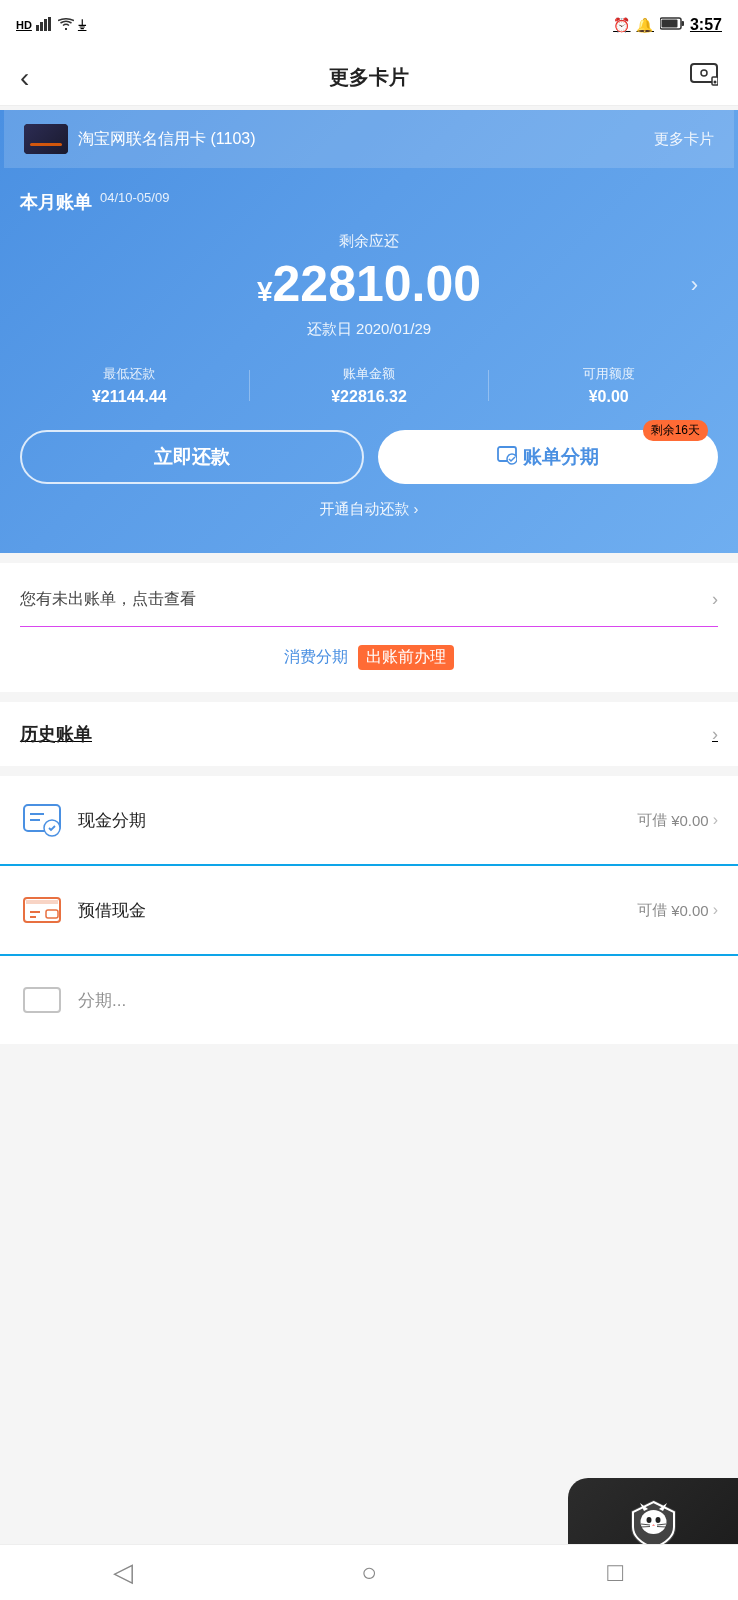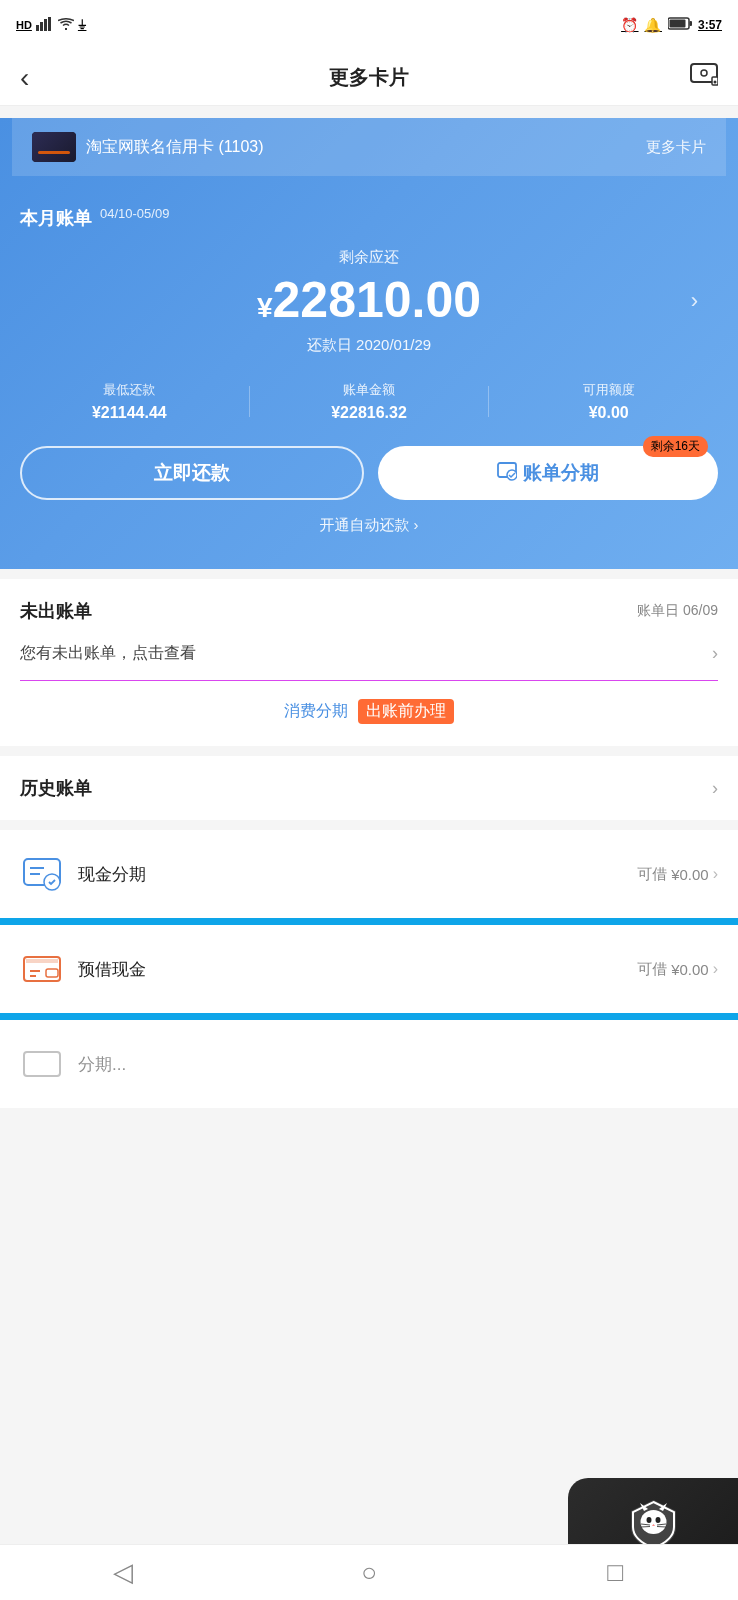--- a/index.html
+++ b/index.html
@@ -71,21 +71,21 @@
     
     .card-section {
       background: linear-gradient(135deg, #4a90e2 0%, #5b9de8 40%, #6faef0 100%);
       padding: 0 0 30px 0;
       position: relative;
     }
 
     
     .card-selector {
       background: rgba(255,255,255,0.15);
-      margin: 12px;
+      margin: 4px;
       padding: 14px 20px;
       display: flex;
       align-items: center;
       justify-content: space-between;
     }
     .card-info {
       display: flex;
       align-items: center;
       gap: 10px;
     }
@@ -324,41 +324,42 @@
 
     
     .history-section {
       background: #fff;
       margin: 10px 0 0;
       padding: 20px 20px;
       display: flex;
       align-items: center;
       justify-content: space-between;
       cursor: pointer;
+      text-decoration: underline;
     }
     .history-title {
       font-size: 18px;
       font-weight: 700;
       color: #222;
     }
     .history-arrow {
       font-size: 18px;
       color: #aaa;
     }
 
     
     .feature-section {
       background: #fff;
       margin: 10px 0 0;
     }
     .feature-item {
       display: flex;
       align-items: center;
       padding: 22px 20px;
-      border-bottom: 7px solid #0ea5e9;
+      border-bottom: 2px solid #0ea5e9;
       cursor: pointer;
     }
     .feature-item:last-child {
       border-bottom: none;
     }
     .feature-icon {
       width: 44px;
       height: 44px;
       margin-right: 14px;
       display: flex;
@@ -476,21 +477,21 @@
   <div class="status-right">
     <span>⏰</span>
     <span>🔔</span>
     <span>
       <svg width="24" height="13" viewBox="0 0 24 13">
         <rect x="0" y="1" width="21" height="11" rx="2" stroke="#333" stroke-width="1.5" fill="none"></rect>
         <rect x="1.5" y="2.5" width="16" height="8" rx="1" fill="#333"></rect>
         <rect x="21.5" y="4" width="2.5" height="5" rx="1" fill="#333"></rect>
       </svg>
     </span>
-    <span style="font-size:12px;font-weight:700;">3:57</span>
+    <span style="font-size:16px;font-weight:700;">3:57</span>
   </div>
 </div>
 
 <div class="header" style="position:relative;">
   <span class="header-back" style="font-size:28px;font-weight:300;">‹</span>
   <span class="header-title">更多卡片</span>
   <span class="header-icon">
     <svg width="28" height="24" viewBox="0 0 28 24">
       <rect x="1" y="1" width="26" height="18" rx="3" stroke="#333" stroke-width="2" fill="none"></rect>
       <circle cx="14" cy="10" r="3" fill="none" stroke="#333" stroke-width="1.5"></circle>
@@ -564,24 +565,20 @@
     </div>
   </div>
 
   <div class="auto-repay">
     <span>开通自动还款 ›</span>
   </div>
 
 </div>
 
 <div class="pending-section">
-  <div class="pending-header">
-    <span class="pending-title">未出账单</span>
-    <span class="pending-date">账单日 06/09</span>
-  </div>
   <div class="pending-link">
     <span class="pending-link-text">您有未出账单，点击查看</span>
     <span class="pending-link-arrow">›</span>
   </div>
   <div class="consumer-installment">
     <span class="consumer-link">消费分期</span>
     <span class="consumer-badge">出账前办理</span>
   </div>
 </div>
 

